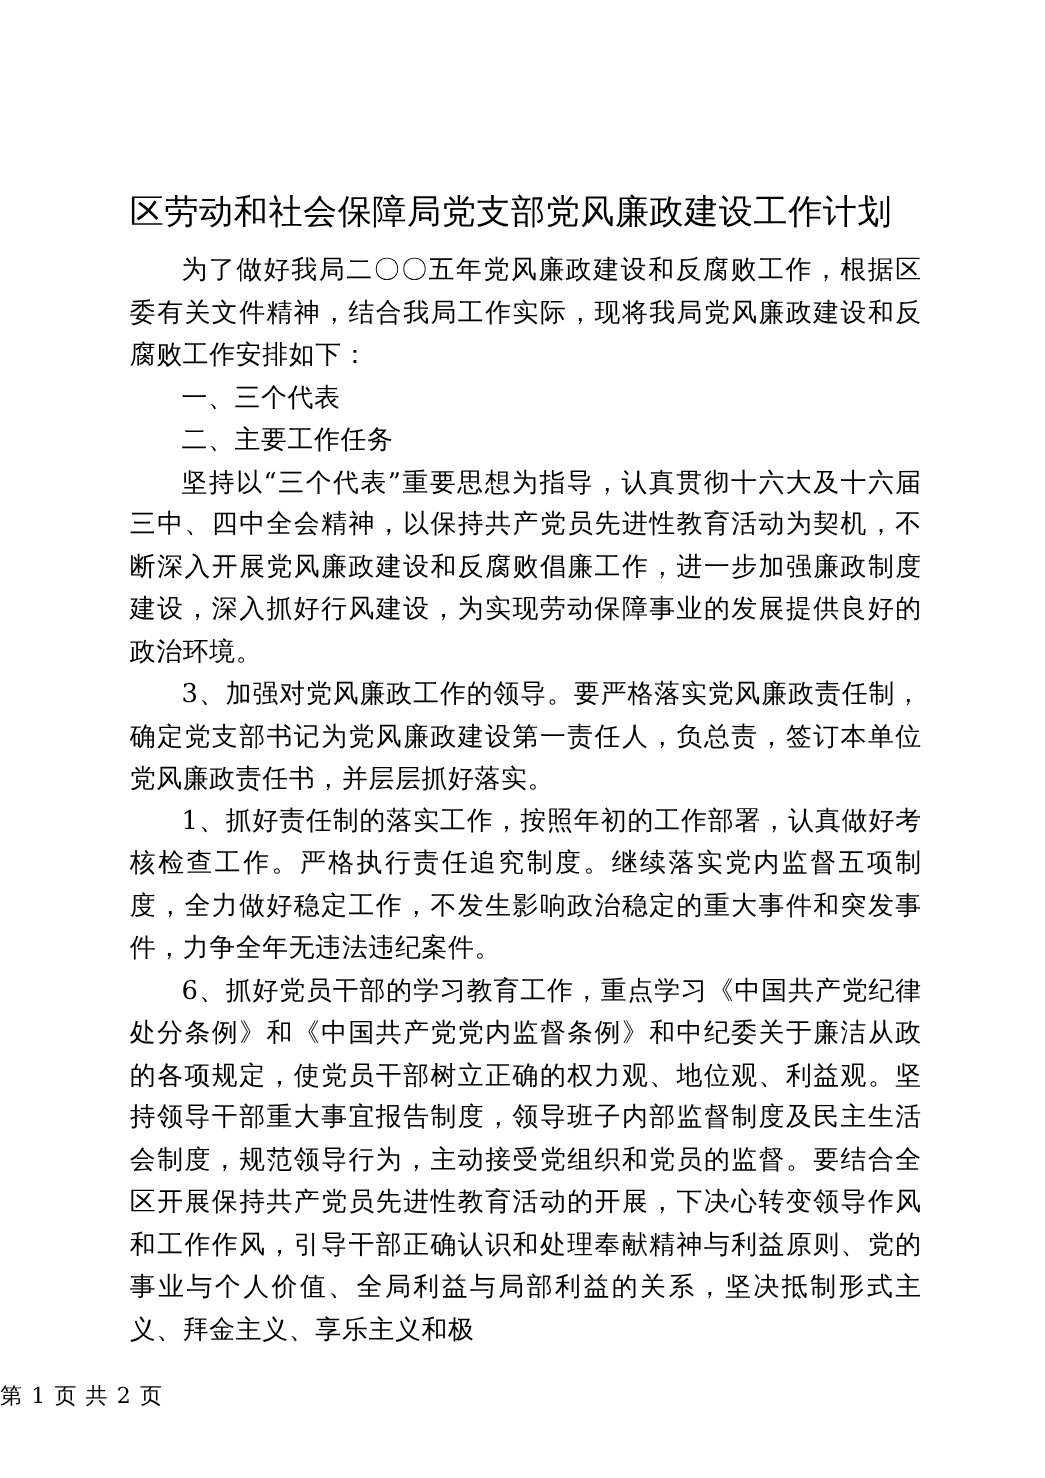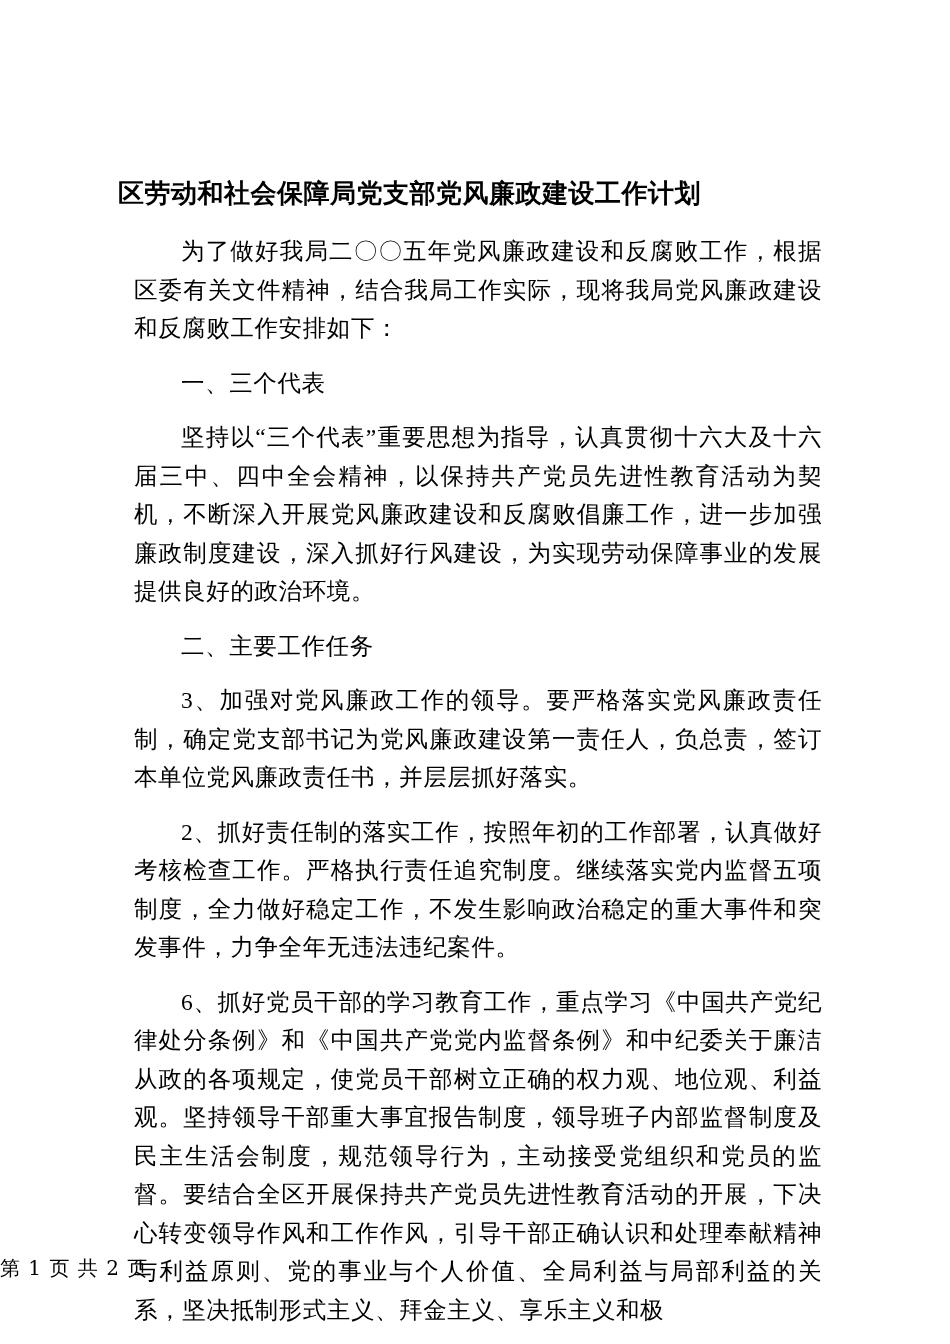--- a/index.html
+++ b/index.html
@@ -18,42 +18,41 @@
   .page {
     position: absolute;
     left: 0;
     top: 0;
     width: 950px;
     height: 1344px;
     box-sizing: border-box;
     padding: 170px 112px 0 118px;
   }
   .doc-title {
-    font-size: 26px;
-    font-weight: bold;
+    font-size: 31px;
+    font-weight: normal;
     line-height: 46px;
     letter-spacing: 0.5px;
     text-align: left;
     margin: 0 0 10px 0;
     font-family: "DejaVu Serif", "Liberation Serif", serif;
   }
   .body-text {
     font-size: 23.5px;
     line-height: 38.5px;
     text-align: justify;
     text-justify: inter-ideograph;
     letter-spacing: 0.6px;
     margin: 0;
   }
   .para {
-    margin: 16px;
+    margin: 0;
     text-indent: 2em;
     text-align: justify;
     text-justify: inter-ideograph;
-    font-family: Liberation Serif, serif;
   }
   .footer {
     position: absolute;
     left: 0;
     bottom: 62px;
     width: 950px;
     text-align: left;
     font-size: 20px;
     letter-spacing: 1px;
     font-family: "DejaVu Serif", "Liberation Serif", serif;
@@ -62,22 +61,22 @@
 </head>
 <body>
 
 <div class="page">
 
   <h1 class="doc-title">区劳动和社会保障局党支部党风廉政建设工作计划</h1>
 
   <div class="body-text">
     <p class="para">为了做好我局二〇〇五年党风廉政建设和反腐败工作，根据区委有关文件精神，结合我局工作实际，现将我局党风廉政建设和反腐败工作安排如下：</p>
     <p class="para">一、三个代表</p>
+    <p class="para">二、主要工作任务</p>
     <p class="para">坚持以“三个代表”重要思想为指导，认真贯彻十六大及十六届三中、四中全会精神，以保持共产党员先进性教育活动为契机，不断深入开展党风廉政建设和反腐败倡廉工作，进一步加强廉政制度建设，深入抓好行风建设，为实现劳动保障事业的发展提供良好的政治环境。</p>
-    <p class="para">二、主要工作任务</p>
     <p class="para">3、加强对党风廉政工作的领导。要严格落实党风廉政责任制，确定党支部书记为党风廉政建设第一责任人，负总责，签订本单位党风廉政责任书，并层层抓好落实。</p>
-    <p class="para">2、抓好责任制的落实工作，按照年初的工作部署，认真做好考核检查工作。严格执行责任追究制度。继续落实党内监督五项制度，全力做好稳定工作，不发生影响政治稳定的重大事件和突发事件，力争全年无违法违纪案件。</p>
+    <p class="para">1、抓好责任制的落实工作，按照年初的工作部署，认真做好考核检查工作。严格执行责任追究制度。继续落实党内监督五项制度，全力做好稳定工作，不发生影响政治稳定的重大事件和突发事件，力争全年无违法违纪案件。</p>
     <p class="para">6、抓好党员干部的学习教育工作，重点学习《中国共产党纪律处分条例》和《中国共产党党内监督条例》和中纪委关于廉洁从政的各项规定，使党员干部树立正确的权力观、地位观、利益观。坚持领导干部重大事宜报告制度，领导班子内部监督制度及民主生活会制度，规范领导行为，主动接受党组织和党员的监督。要结合全区开展保持共产党员先进性教育活动的开展，下决心转变领导作风和工作作风，引导干部正确认识和处理奉献精神与利益原则、党的事业与个人价值、全局利益与局部利益的关系，坚决抵制形式主义、拜金主义、享乐主义和极</p>
   </div>
 
 </div>
 
 <div class="footer">第 1 页  共 2 页</div>
 
 </body></html>

